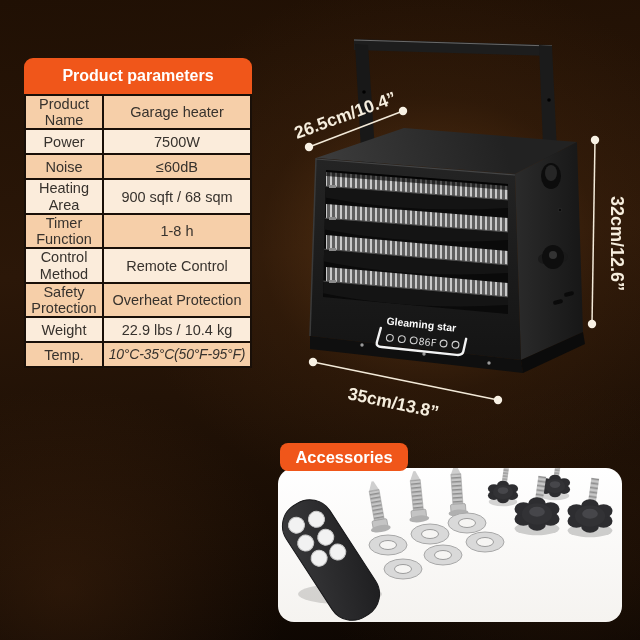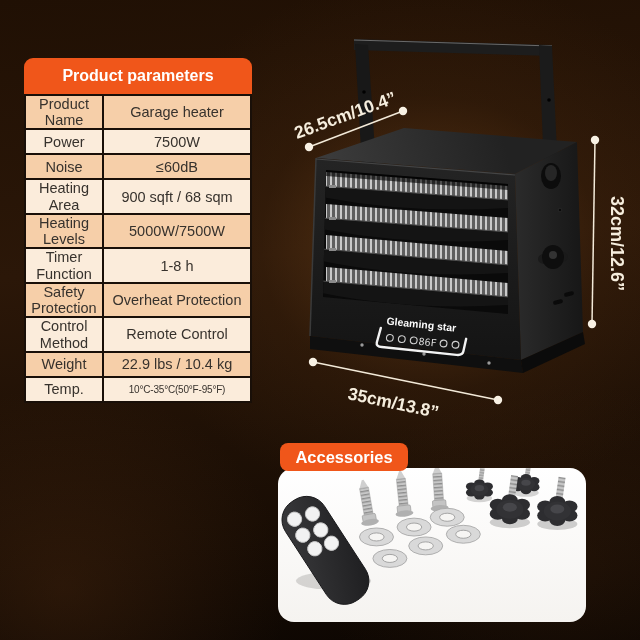--- a/index.html
+++ b/index.html
@@ -20,30 +20,31 @@
   }
   .params table{width:100%;border-collapse:collapse;table-layout:fixed;}
   .params col.c1{width:78px;}
   .params tr{height:25px;}
   .params th,.params td{
     border:2px solid #190f08;text-align:center;vertical-align:middle;
     color:#37322d;font-weight:normal;line-height:1.12;padding:0 2px;
   }
   .params th{font-size:14.5px;}
   .params td{font-size:14.5px;}
-  .params td.tight{font-size:10px;letter-spacing:-0.2px;}
+  .params td.tight{font-size:14px;letter-spacing:-0.2px;font-style:italic;}
   .params tr:nth-child(odd)  th,.params tr:nth-child(odd)  td{background:#f6cfa9;}
   .params tr:nth-child(even) th,.params tr:nth-child(even) td{background:#fbecdb;}
   
   .hero{position:absolute;inset:0;pointer-events:none;}
   
   .acc{
     position:absolute;left:278px;top:468px;width:308px;height:154px;
     background:linear-gradient(180deg,#ffffff 0%,#f5f3f0 100%);
     border-radius:16px;
+    padding-left:36px;
   }
   .acc-label{
     position:absolute;left:2px;top:-25px;width:128px;height:28px;background:#f0561a;
     border-radius:8px;color:#fff;font-weight:bold;font-size:16.5px;
     display:flex;align-items:center;justify-content:center;z-index:2;
   }
   .acc svg{position:absolute;inset:0;}
   .dimtxt{fill:#f6eede;font-weight:bold;}
 </style>
 </head>
@@ -69,34 +70,30 @@
           </tr>
         <tr>
             <th>Noise</th>
             <td>≤60dB</td>
           </tr>
         <tr>
             <th>Heating Area</th>
             <td>900 sqft / 68 sqm</td>
           </tr>
         <tr>
-            <th>Heating Levels</th>
-            <td>5000W/7500W</td>
-          </tr>
-        <tr>
             <th>Timer Function</th>
             <td>1-8 h</td>
           </tr>
         <tr>
+            <th>Control Method</th>
+            <td>Remote Control</td>
+          </tr>
+        <tr>
             <th>Safety Protection</th>
             <td>Overheat Protection</td>
-          </tr>
-        <tr>
-            <th>Control Method</th>
-            <td>Remote Control</td>
           </tr>
         <tr>
             <th>Weight</th>
             <td>22.9 lbs / 10.4 kg</td>
           </tr>
         <tr>
             <th>Temp.</th>
             <td class="tight">10°C-35°C(50°F-95°F)</td>
           </tr>
       </tbody>

